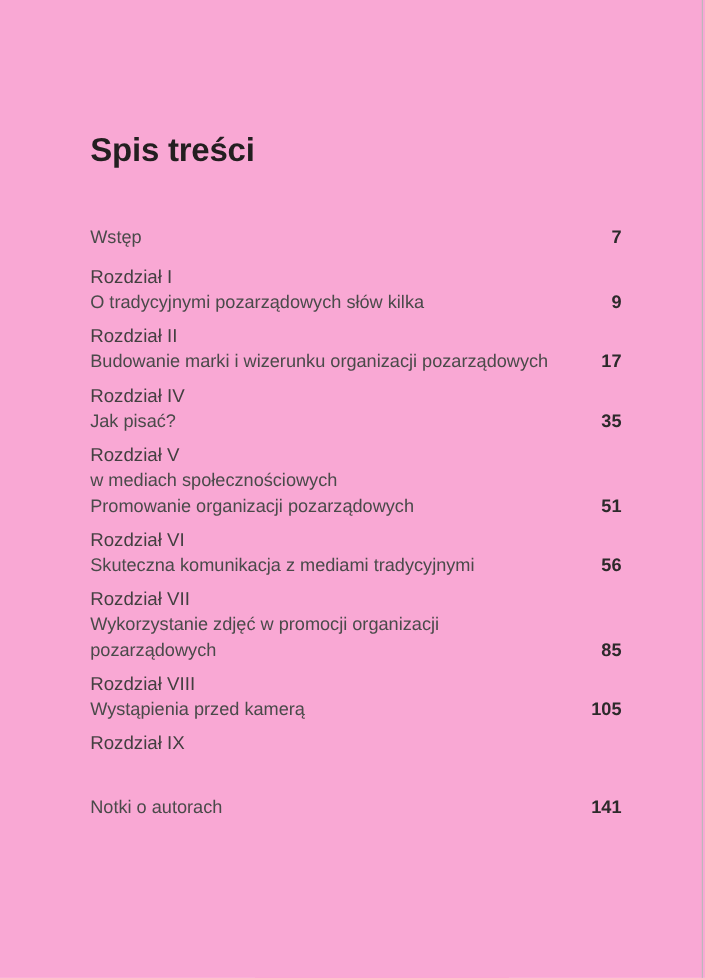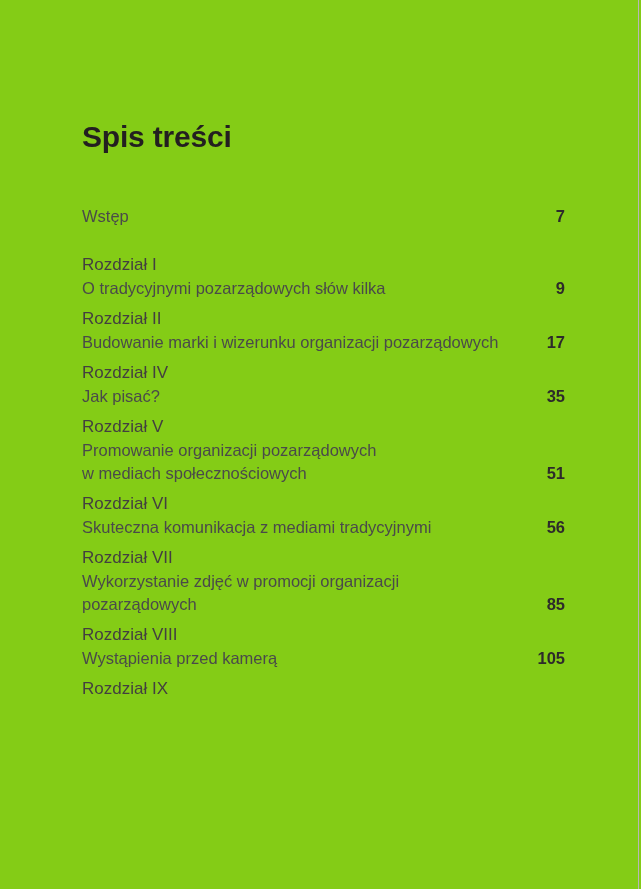--- a/index.html
+++ b/index.html
@@ -11,21 +11,21 @@
     width: 641px;
     height: 889px;
     position: relative;
     overflow: hidden;
     font-family: "Liberation Sans", "DejaVu Sans", sans-serif;
   }
   .page {
     position: relative;
     width: 641px;
     height: 889px;
-    background: #84cc16;
+    background: #f9a8d4;
     box-sizing: border-box;
     padding: 119px 76px 0 82px;
   }
   .page-edge-line {
     position: absolute;
     top: 0;
     bottom: 0;
     left: 638px;
     width: 1px;
     background: #b7b7b7;
@@ -39,21 +39,21 @@
     margin: 0 0 50px 0;
   }
   .toc {
     display: flex;
     flex-direction: column;
   }
   .entry {
     margin: 0;
   }
   .entry--chapter { margin-bottom: 12px; }
-  .entry--front   { margin-bottom: 30px; }
+  .entry--front   { margin-bottom: 17px; }
   .entry--back1   { margin-top: 12px; }
   .entry--back2   { margin-top: 23px; }
   .chapter-label {
     font-size: 17px;
     line-height: 14px;
     color: #433f40;
     margin-bottom: 5px;
   }
   .row {
     display: flex;
@@ -115,22 +115,22 @@
       <div class="row">
         <div class="entry-title">Jak pisać?</div>
         <div class="page-number">35</div>
       </div>
     </div>
 
     <div class="entry entry--chapter">
       <div class="chapter-label">Rozdział V</div>
       <div class="row">
         <div class="entry-title">
+          <div>w mediach społecznościowych</div>
           <div>Promowanie organizacji pozarządowych</div>
-          <div>w mediach społecznościowych</div>
         </div>
         <div class="page-number">51</div>
       </div>
     </div>
 
     <div class="entry entry--chapter">
       <div class="chapter-label">Rozdział VI</div>
       <div class="row">
         <div class="entry-title">Skuteczna komunikacja z mediami tradycyjnymi</div>
         <div class="page-number">56</div>
@@ -151,17 +151,23 @@
         <div class="entry-title">Wystąpienia przed kamerą</div>
         <div class="page-number">105</div>
       </div>
     </div>
 
     <div class="entry entry--chapter">
       <div class="chapter-label">Rozdział IX</div>
     </div>
 
 
+    <div class="entry entry--back2">
+      <div class="row">
+        <div class="entry-title">Notki o autorach</div>
+        <div class="page-number">141</div>
+      </div>
+    </div>
 
   </div>
 
   <div class="page-edge-line"></div>
 </div>
 
 </body></html>

